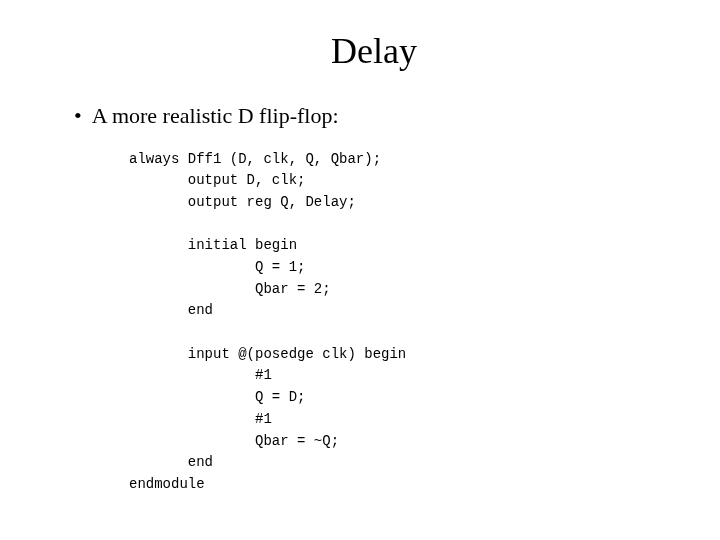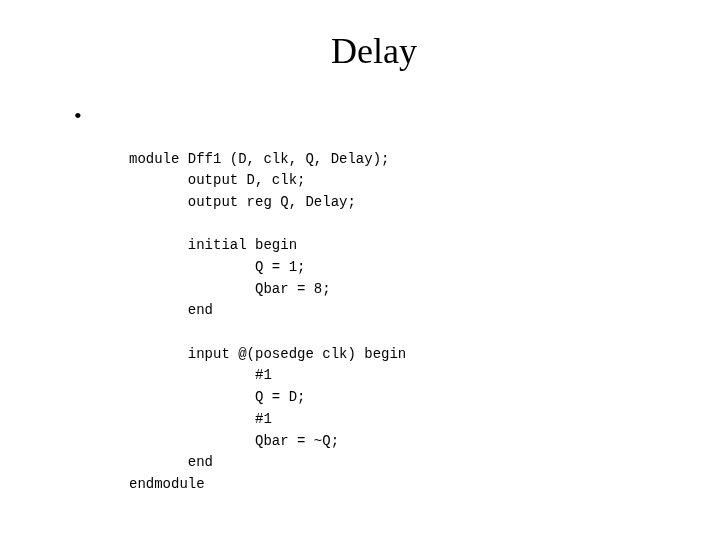--- a/index.html
+++ b/index.html
@@ -67,30 +67,31 @@
 </head>
 <body>
 
 <div class="page">
 
   <h1 class="title">Delay</h1>
 
   <div class="bullet-section">
     <div class="bullet-item">
       <span class="bullet-dot">•</span>
+      <span class="bullet-text">A more realistic D flip-flop:</span>
     </div>
   </div>
 
-  <div class="code-block"><span>module Dff1 (D, clk, Q, Delay);</span>
+  <div class="code-block"><span>always Dff1 (D, clk, Q, Qbar);</span>
 <span>       output D, clk;</span>
 <span>       output reg Q, Delay;</span>
 
 <span>       initial begin</span>
 <span>               Q = 1;</span>
-<span>               Qbar = 8;</span>
+<span>               Qbar = 2;</span>
 <span>       end</span>
 
 <span>       input @(posedge clk) begin</span>
 <span>               #1</span>
 <span>               Q = D;</span>
 <span>               #1</span>
 <span>               Qbar = ~Q;</span>
 <span>       end</span>
 <span>endmodule</span></div>
 

